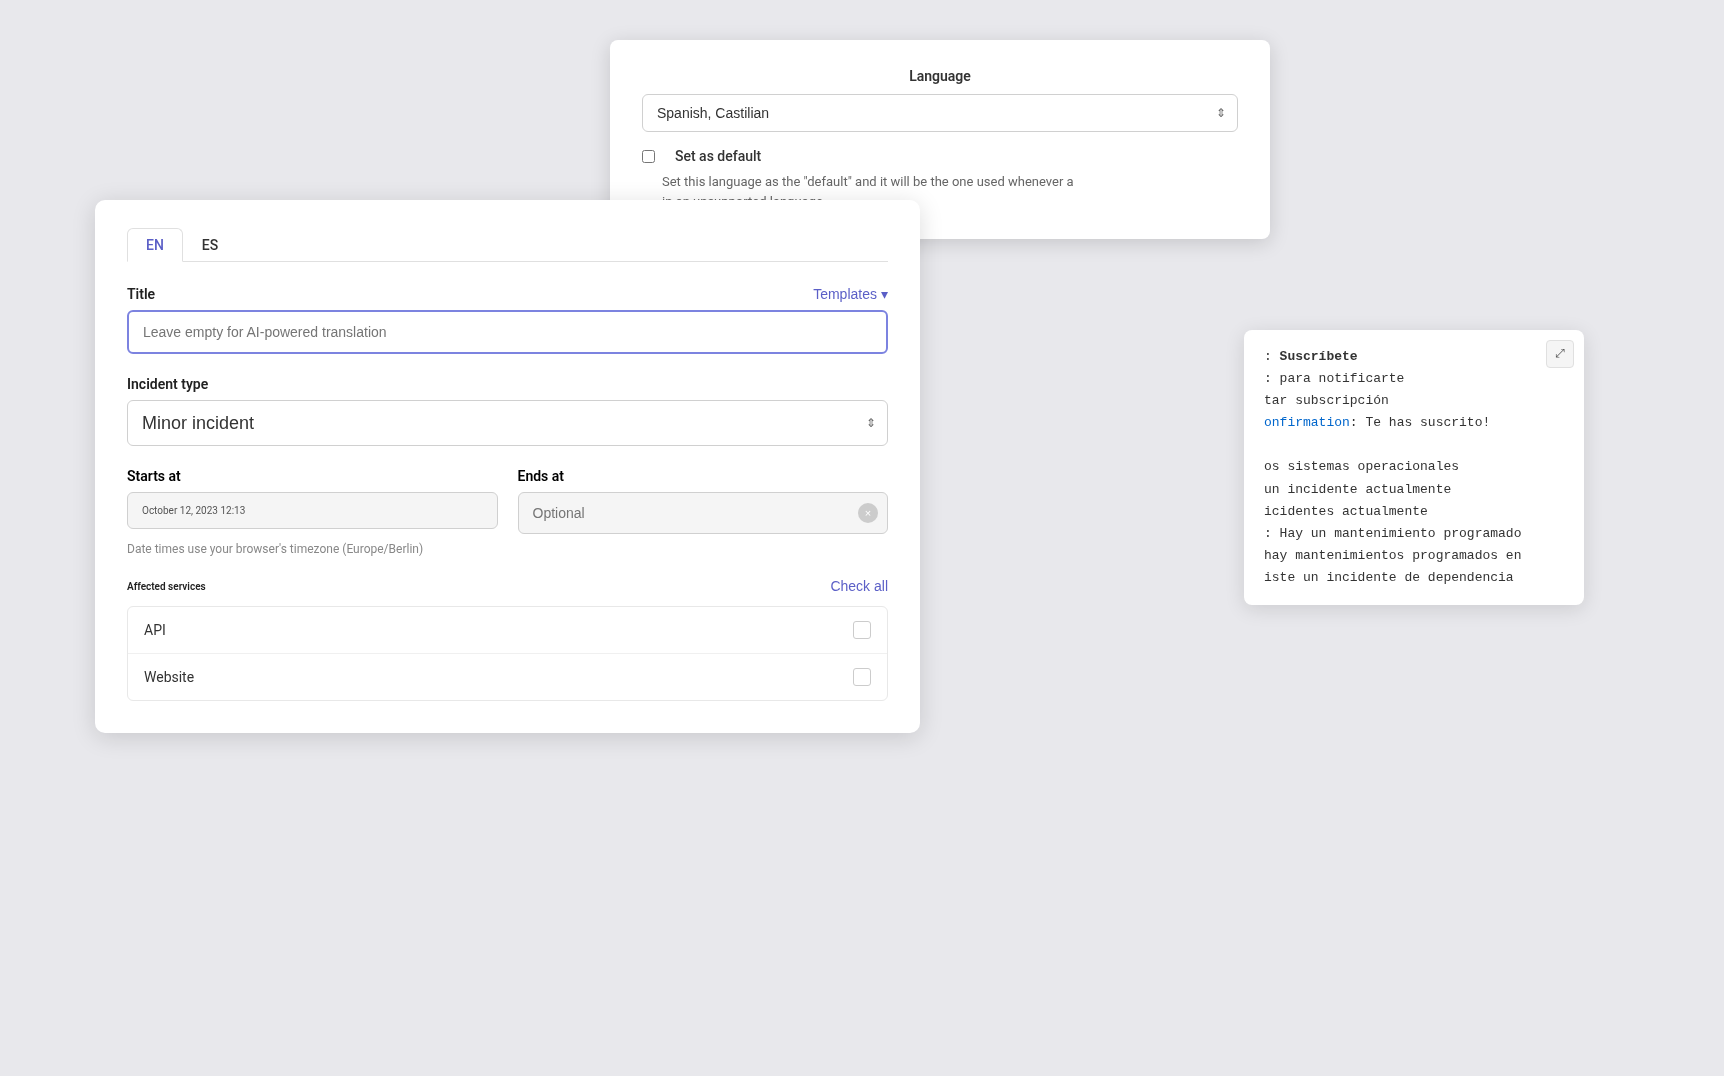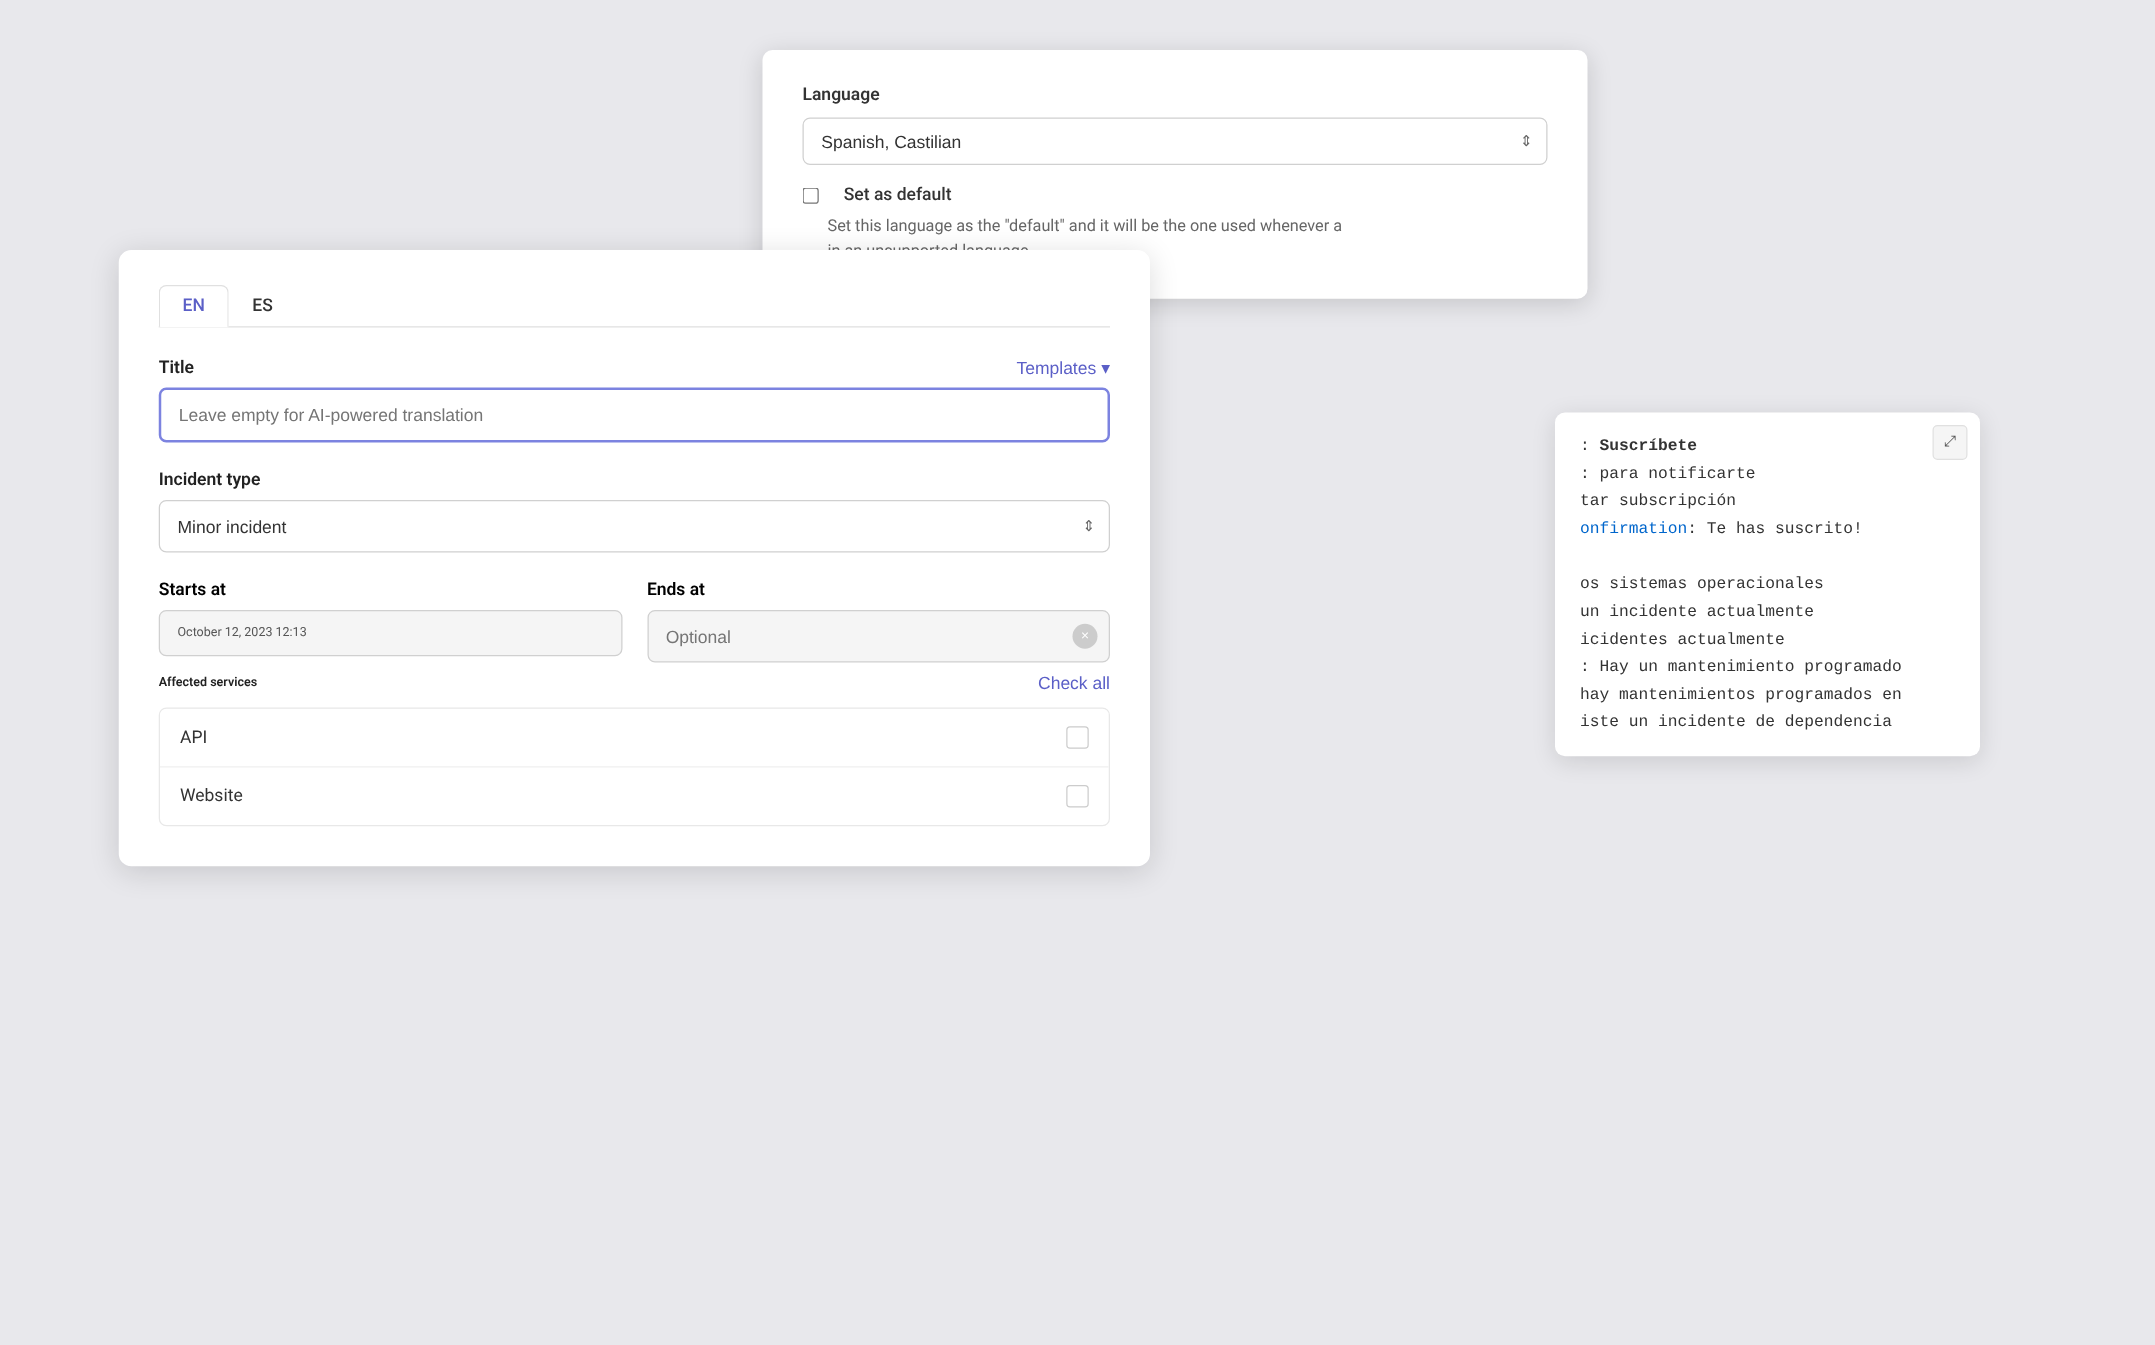--- a/index.html
+++ b/index.html
@@ -23,20 +23,21 @@
       box-shadow: 0 4px 20px rgba(0,0,0,0.15);
       padding: 28px 32px;
       z-index: 1;
     }
 
     .language-panel .panel-label {
       font-size: 14px;
       font-weight: 600;
       color: #333;
       margin-bottom: 10px;
+      text-align: center;
     }
 
     .language-select-wrapper {
       position: relative;
       margin-bottom: 16px;
     }
 
     .language-select {
       width: 100%;
       padding: 10px 36px 10px 14px;
@@ -209,21 +210,21 @@
 
     .incident-select-wrapper {
       position: relative;
     }
 
     .incident-select {
       width: 100%;
       padding: 12px 36px 12px 14px;
       border: 1px solid #d0d0d0;
       border-radius: 6px;
-      font-size: 14px;
+      font-size: 18px;
       color: #333;
       background: #fff;
       appearance: none;
       -webkit-appearance: none;
       cursor: pointer;
     }
 
     .incident-select-arrow {
       position: absolute;
       right: 12px;
@@ -431,20 +432,21 @@
       <div class="date-label">Ends at</div>
       <div class="date-input-clearable">
         <input type="text" placeholder="Optional" style="">
         <button class="clear-btn">
           <span>×</span>
         </button>
       </div>
     </div>
   </div>
 
+  <div class="timezone-hint">Date times use your browser's timezone (Europe/Berlin)</div>
 
   <div class="services-header">
     <span class="services-label">Affected services</span>
     <button class="check-all-btn">Check all</button>
   </div>
 
   <div class="services-list">
     <div class="service-item">
       <span>API</span>
       <div class="service-checkbox"></div>

